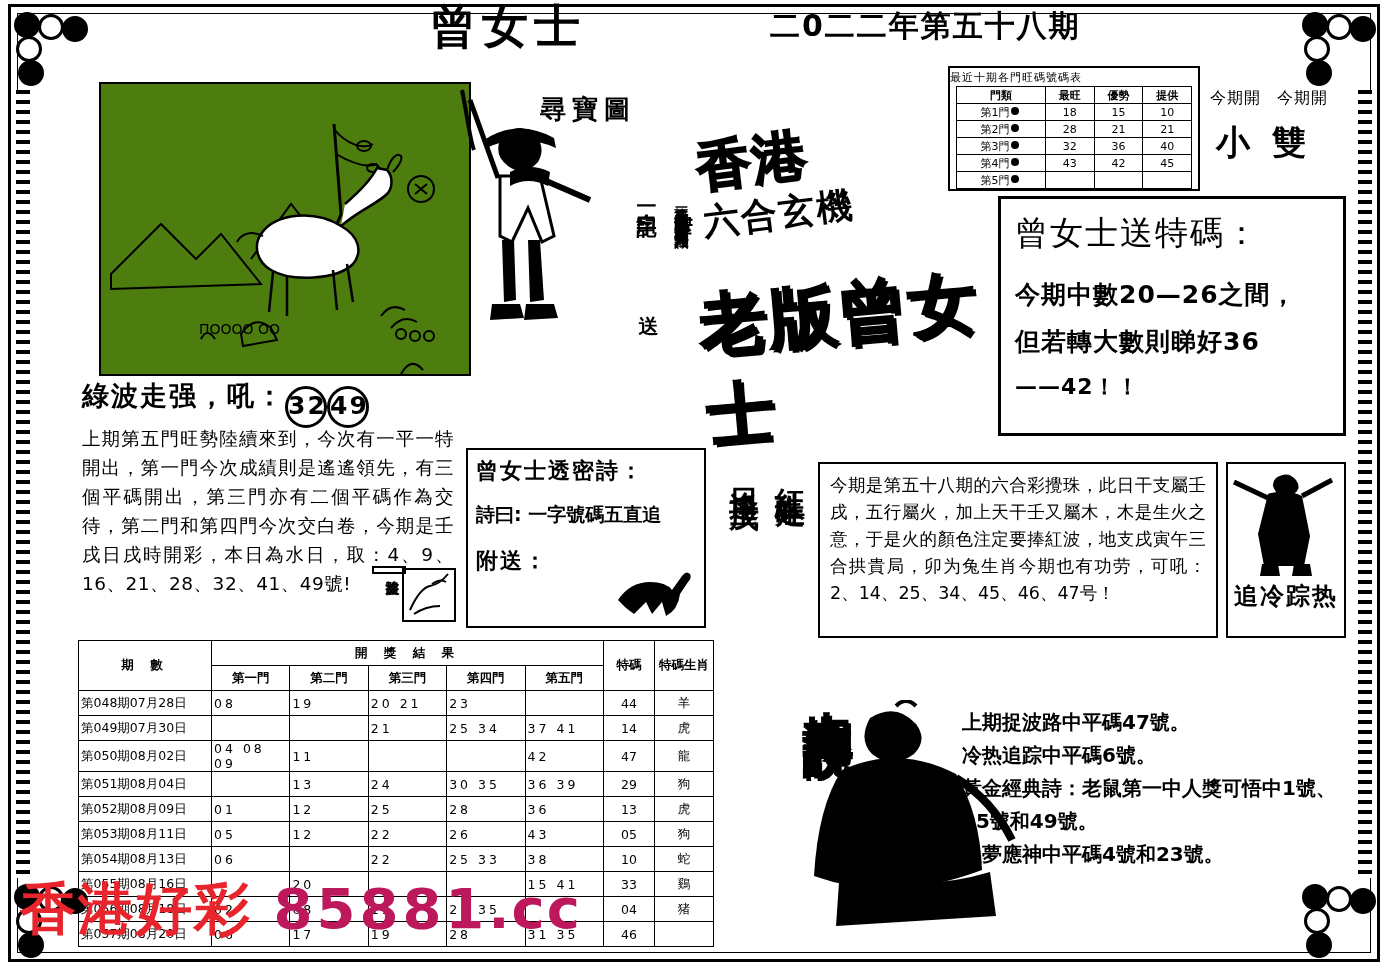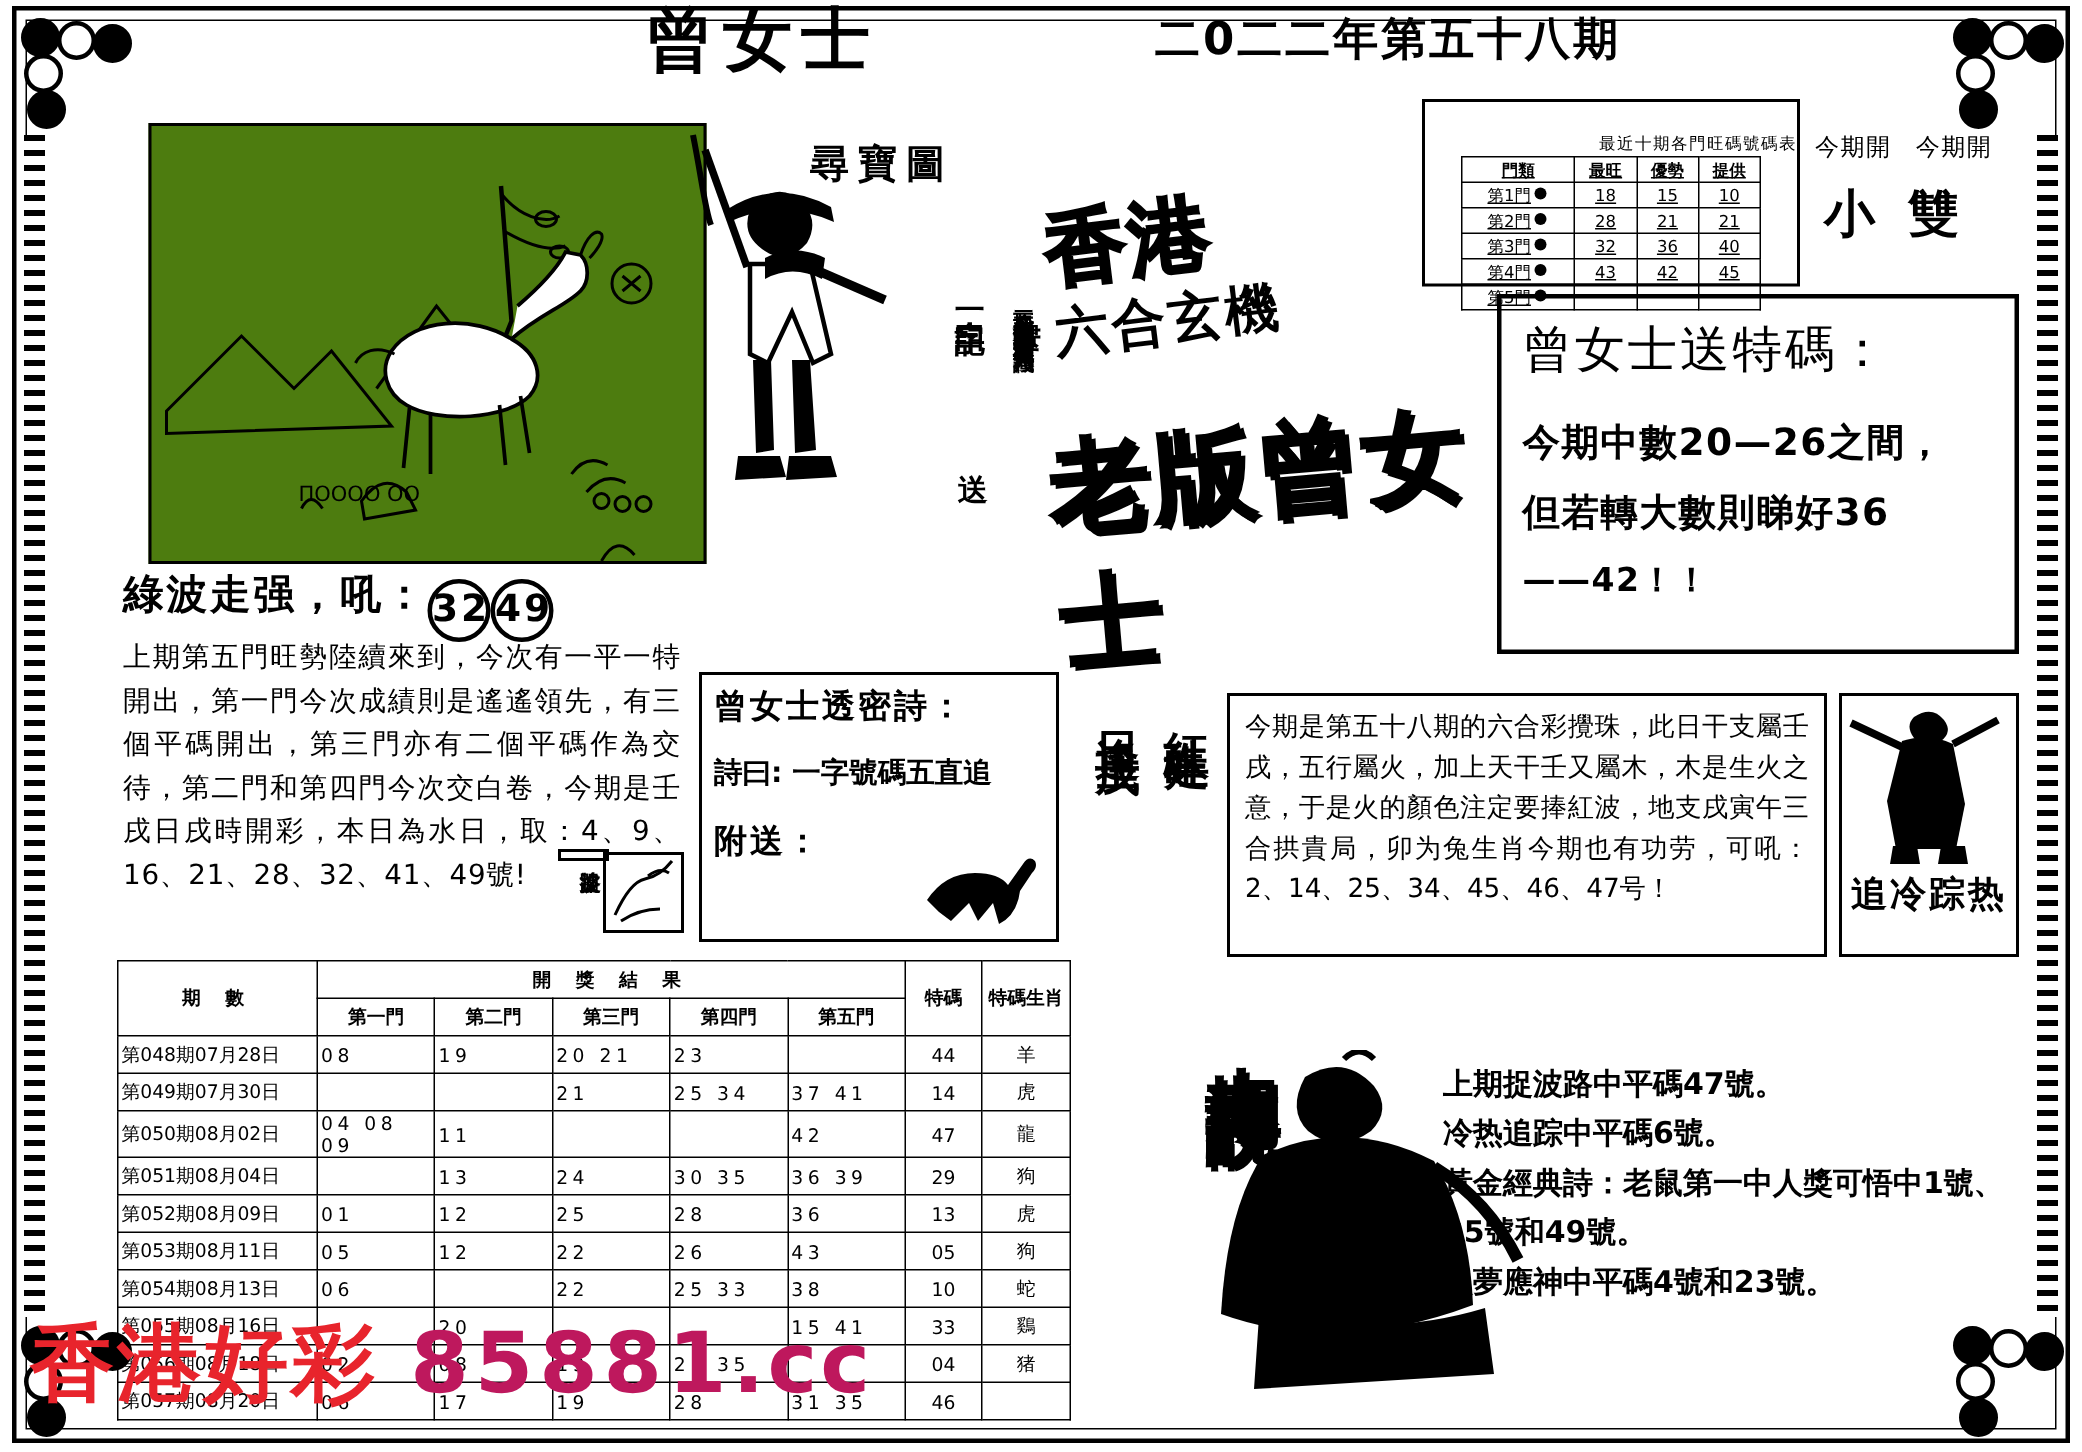--- a/index.html
+++ b/index.html
@@ -121,22 +121,22 @@
     transform:rotate(-5deg);
     text-shadow:3px 3px 0 #000;
     -webkit-text-stroke:1px #000;
   }
 
   
   .mini-table-wrap{
     position:absolute;left:948px;top:66px;width:252px;height:125px;
     border:2px solid #000;box-sizing:border-box;background:#fff;
   }
-  .mini-title{font-size:11px;text-align:right;padding-top:20px;letter-spacing:1px;}
-  table.mini{border-collapse:collapse;width:200px;margin:1px auto 0;text-decoration:underline;}
+  .mini-title{font-size:11px;text-align:left;padding-top:2px;letter-spacing:1px;}
+  table.mini{border-collapse:collapse;width:236px;margin:1px auto 0;}
   table.mini td,table.mini th{
     border:1px solid #000;font-size:11px;text-align:center;height:16px;padding:0;
   }
   .dot{display:inline-block;width:8px;height:8px;border-radius:50%;background:#000;vertical-align:1px;margin:0 2px;}
 
   .topright-label{
     position:absolute;left:1210px;top:88px;font-size:16px;letter-spacing:1px;
   }
   .topright-label span{margin-right:10px;}
   .topright-vals{

